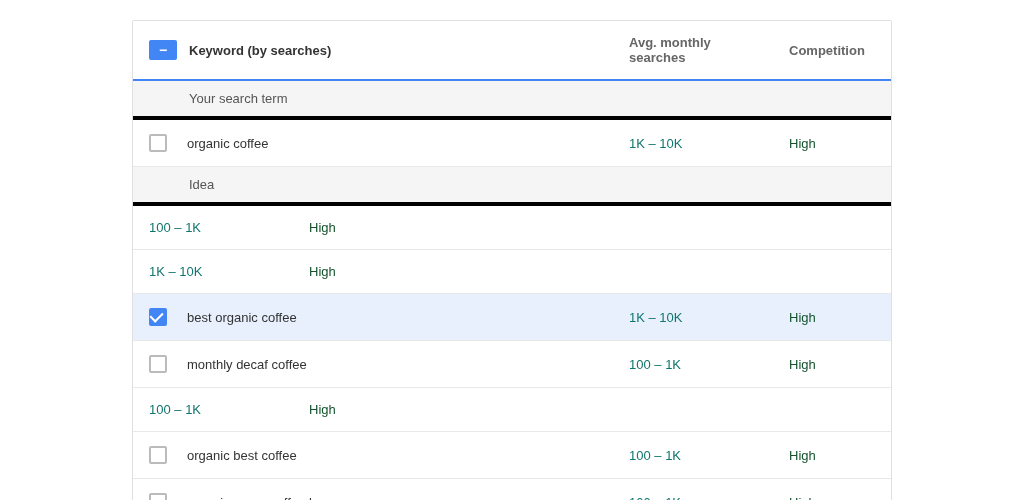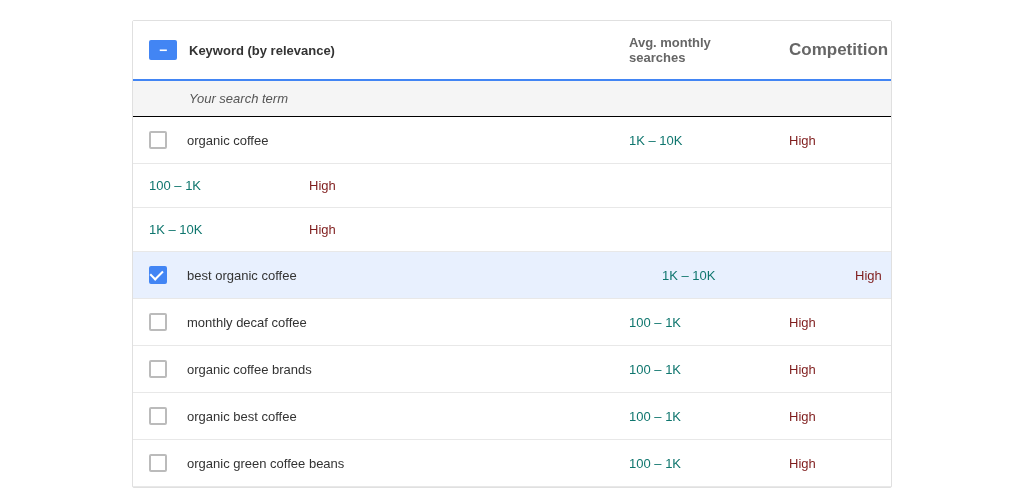--- a/index.html
+++ b/index.html
@@ -36,21 +36,21 @@
       padding: 14px 16px;
       font-weight: 700;
       color: #666;
       font-size: 13px;
     }
     .col-competition {
       flex: 1;
       padding: 14px 16px;
       font-weight: 600;
       color: #666;
-      font-size: 17px;
+      font-size: 13px;
     }
     .header-checkbox-area {
       width: 28px;
       height: 20px;
       background: #4285f4;
       border-radius: 2px;
       display: flex;
       align-items: center;
       justify-content: center;
       margin-right: 12px;
@@ -60,53 +60,51 @@
       color: #fff;
       font-size: 14px;
       font-weight: bold;
       line-height: 1;
     }
     .section-label {
       background: #f5f5f5;
       padding: 10px 56px;
       color: #555;
       font-size: 13px;
-      border-bottom: 1px solid #000000;
-      font-style: italic;
+      border-bottom: 4px solid #000000;
     }
     .table-row {
       display: flex;
       align-items: center;
       border-bottom: 1px solid #e8e8e8;
       background: #fff;
     }
     .table-row.highlighted {
       background: #e8f0fe;
-      gap: 33px;
     }
     .row-keyword {
       flex: 0 0 480px;
       display: flex;
       align-items: center;
       padding: 14px 16px;
       font-size: 13px;
       color: #333;
       text-align: right;
     }
     .row-monthly {
       flex: 0 0 160px;
       padding: 14px 16px;
       font-size: 13px;
       color: #0f766e;
     }
     .row-competition {
       flex: 1;
       padding: 14px 16px;
       font-size: 13px;
-      color: #7f1d1d;
+      color: #14532d;
     }
     .checkbox {
       width: 18px;
       height: 18px;
       border: 2px solid #bbb;
       border-radius: 2px;
       margin-right: 20px;
       flex-shrink: 0;
       display: flex;
       align-items: center;
@@ -130,40 +128,41 @@
 <body>
 
 <div style="display:flex; justify-content:center; align-items:flex-start; padding: 20px; min-height:500px; background:#fff;">
   <div class="table-container">
 
     <div class="table-header">
       <div class="col-keyword">
         <div class="header-checkbox-area">
           <span class="header-minus">−</span>
         </div>
-        <span>Keyword (by relevance)</span>
+        <span>Keyword (by searches)</span>
       </div>
       <div class="col-monthly">
         <span>Avg. monthly searches</span>
       </div>
       <div class="col-competition">
         <span>Competition</span>
       </div>
     </div>
 
     <div id="table-body">
         <div class="section-label">Your search term</div>
         <div class="table-row">
           <div class="row-keyword">
             <div class="checkbox"></div>
             <span>organic coffee</span>
           </div>
           <div class="row-monthly">1K – 10K</div>
           <div class="row-competition">High</div>
         </div>
+        <div class="section-label">Idea</div>
         <div class="table-row">
           <div class="row-monthly">100 – 1K</div>
           <div class="row-competition">High</div>
         </div>
         <div class="table-row">
           <div class="row-monthly">1K – 10K</div>
           <div class="row-competition">High</div>
         </div>
         <div class="table-row highlighted">
           <div class="row-keyword">
@@ -175,24 +174,20 @@
         </div>
         <div class="table-row">
           <div class="row-keyword">
             <div class="checkbox"></div>
             <span>monthly decaf coffee</span>
           </div>
           <div class="row-monthly">100 – 1K</div>
           <div class="row-competition">High</div>
         </div>
         <div class="table-row">
-          <div class="row-keyword">
-            <div class="checkbox"></div>
-            <span>organic coffee brands</span>
-          </div>
           <div class="row-monthly">100 – 1K</div>
           <div class="row-competition">High</div>
         </div>
         <div class="table-row">
           <div class="row-keyword">
             <div class="checkbox"></div>
             <span>organic best coffee</span>
           </div>
           <div class="row-monthly">100 – 1K</div>
           <div class="row-competition">High</div>

